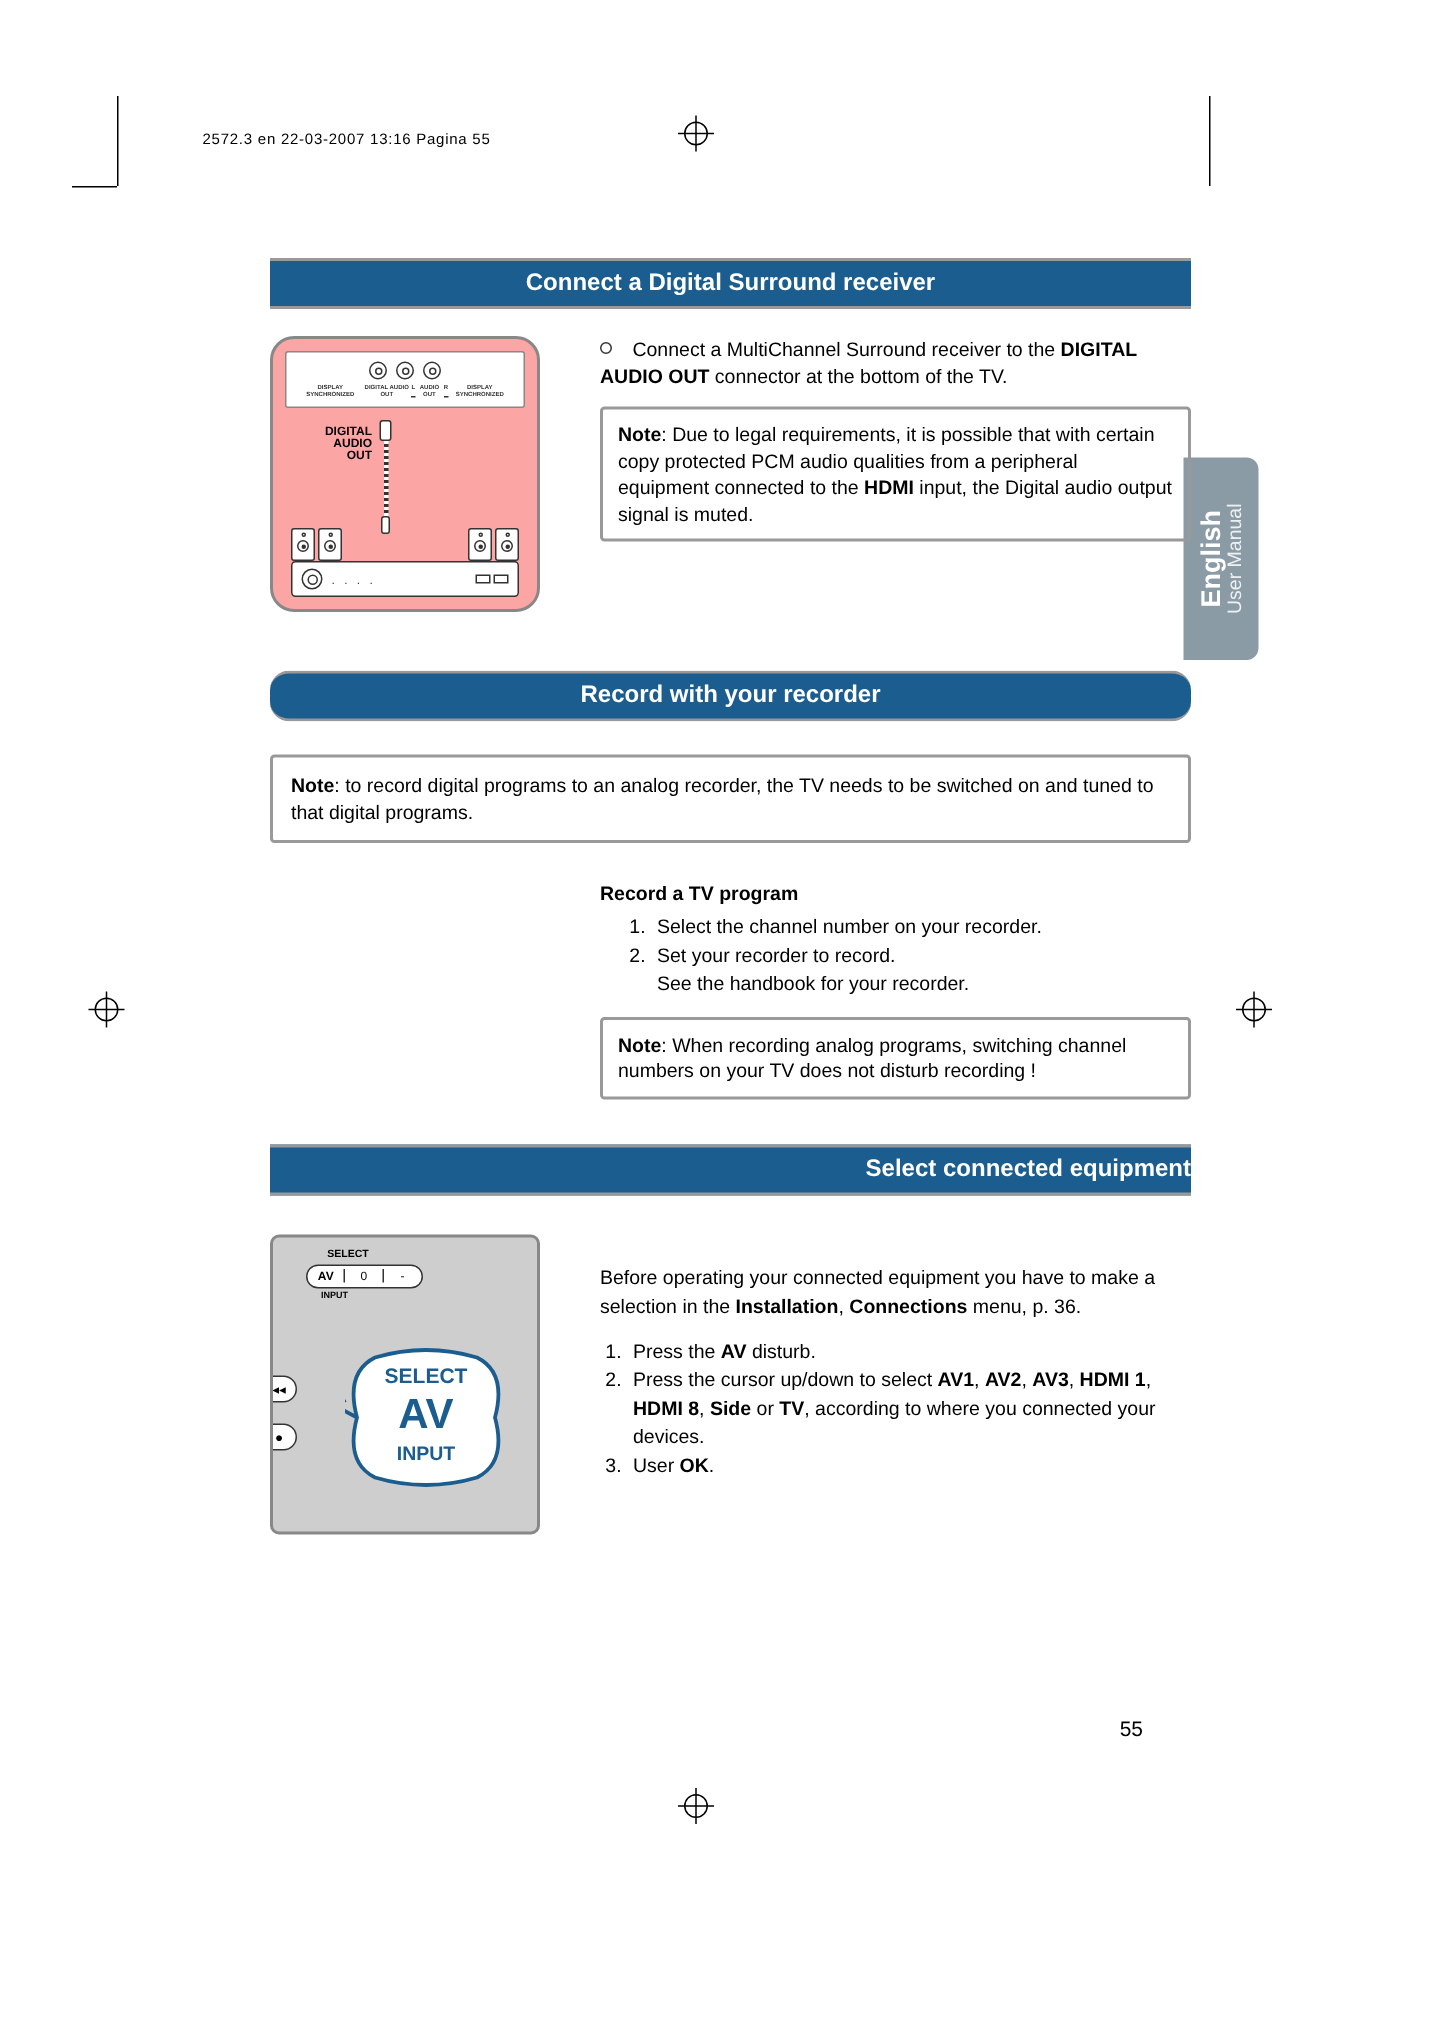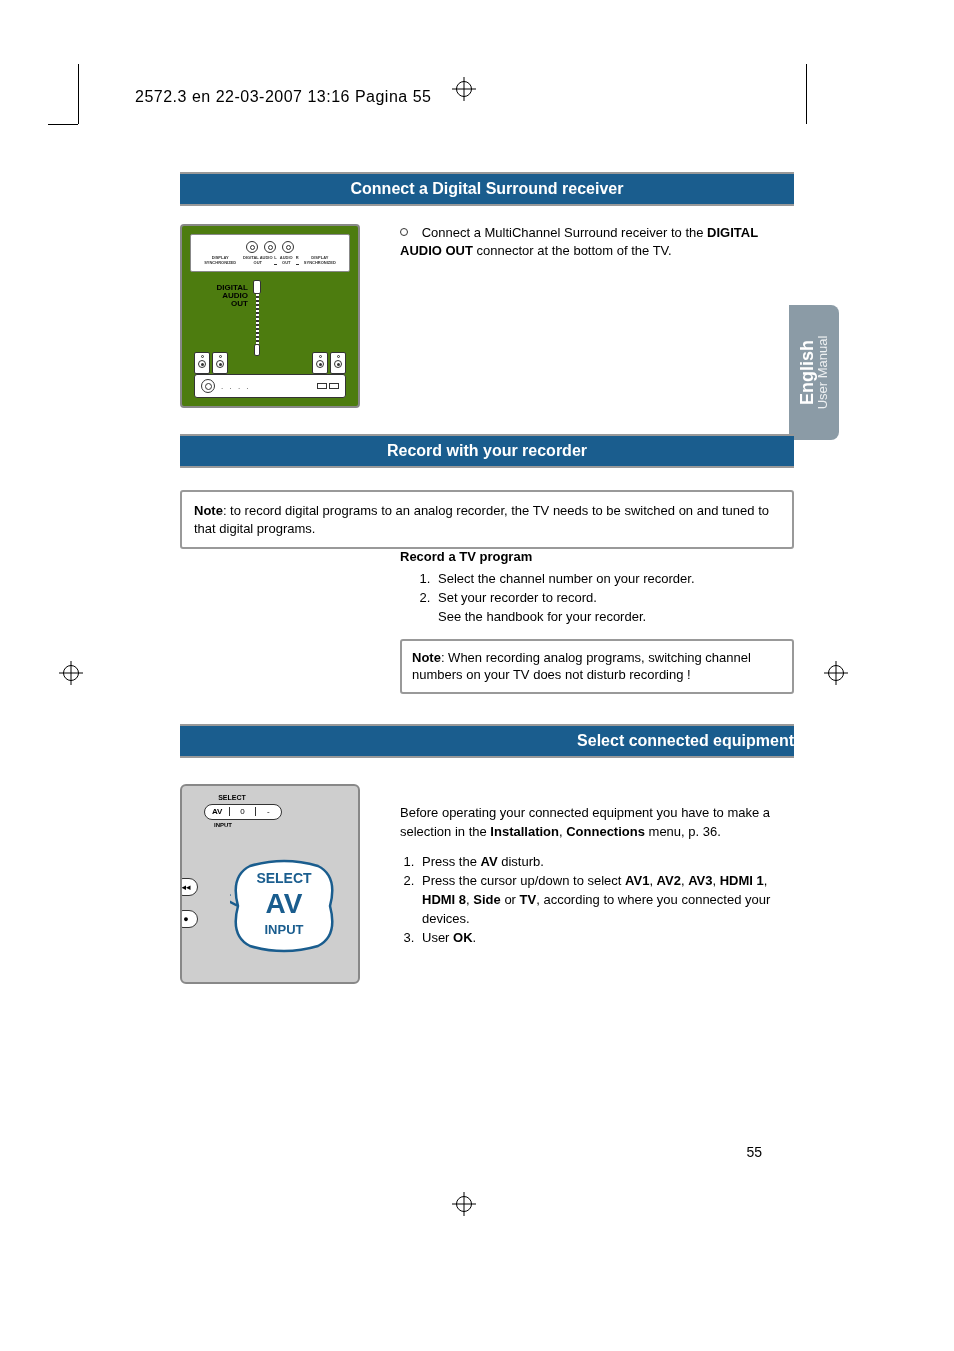--- a/index.html
+++ b/index.html
@@ -10,27 +10,27 @@
   .crop-mark.tl-h { left: 48px; top: 124px; width: 30px; height: 1px; background: #000; }
   .crop-mark.tr-v { left: 806px; top: 64px; width: 1px; height: 60px; background: #000; }
   .crop-target { position: absolute; width: 24px; height: 24px; }
   .crop-target::before { content: ""; position: absolute; left: 50%; top: 0; width: 1px; height: 100%; background: #000; transform: translateX(-50%); }
   .crop-target::after { content: ""; position: absolute; top: 50%; left: 0; height: 1px; width: 100%; background: #000; transform: translateY(-50%); }
   .crop-target .circle { position: absolute; left: 4px; top: 4px; width: 16px; height: 16px; border: 1px solid #000; border-radius: 50%; }
   .target-top { left: 452px; top: 77px; }
   .target-left { left: 59px; top: 661px; }
   .target-right { left: 824px; top: 661px; }
   .target-bottom { left: 452px; top: 1192px; }
-  .header-line { position: absolute; left: 135px; top: 88px; font-size: 16px; letter-spacing: 0.5px; }
+  .header-line { position: absolute; left: 135px; top: 88px; font-size: 10px; letter-spacing: 0.5px; }
   .content { position: absolute; left: 180px; top: 172px; width: 614px; }
   .banner { background: #1a5d8e; color: #fff; text-align: center; padding: 6px 0; font-size: 16px; font-weight: bold; border: 2px solid #999; border-left: none; border-right: none; }
   .section { display: flex; margin-top: 18px; }
   .section .diagram { width: 220px; flex-shrink: 0; }
   .section .text { flex: 1; }
-  .diagram-box { border: 2px solid #888; border-radius: 4px; background: #4d7c0f; width: 180px; padding: 8px; }
+  .diagram-box { border: 2px solid #888; border-radius: 16px; background: #fca5a5; width: 180px; padding: 8px; }
   .diag1-panel { background: #fff; border: 1px solid #888; border-radius: 2px; padding: 6px; margin-bottom: 6px; font-size: 5px; text-align: center; position: relative; }
   .diag1-jacks { display: flex; justify-content: center; gap: 6px; margin-bottom: 2px; }
   .jack { width: 12px; height: 12px; border: 1.5px solid #333; border-radius: 50%; background: #fff; display: flex; align-items: center; justify-content: center; }
   .jack .inner { width: 5px; height: 5px; border: 1px solid #333; border-radius: 50%; }
   .diag1-labels-row { display: flex; justify-content: space-between; font-size: 4px; font-weight: bold; color: #333; padding: 0 2px; }
   .diag1-body { position: relative; height: 120px; }
   .dao-label { font-size: 8px; font-weight: bold; text-align: right; line-height: 1; position: absolute; left: 10px; top: 6px; width: 48px; }
   .coax { position: absolute; left: 62px; top: 2px; width: 10px; height: 80px; }
   .coax .plug-top { width: 8px; height: 14px; border: 1.5px solid #333; border-radius: 2px; margin: 0 auto; background: #fff; }
   .coax .cable { width: 3px; height: 50px; background: repeating-linear-gradient(0deg, #fff, #fff 2px, #333 2px, #333 4px); margin: 0 auto; }
@@ -44,23 +44,23 @@
   .spk .cone .c2 { width: 3px; height: 3px; border-radius: 50%; background: #333; }
   .receiver { position: absolute; bottom: 0; left: 4px; right: 4px; height: 24px; border: 1.5px solid #333; border-radius: 3px; background: #fff; display: flex; align-items: center; padding: 0 6px; gap: 6px; }
   .receiver .knob { width: 14px; height: 14px; border: 1.5px solid #333; border-radius: 50%; display: flex; align-items: center; justify-content: center; }
   .receiver .knob::after { content: ""; width: 5px; height: 5px; border-radius: 50%; border: 1px solid #333; }
   .receiver .dots { font-size: 8px; letter-spacing: 2px; color: #333; }
   .receiver .slots { margin-left: auto; display: flex; gap: 2px; }
   .receiver .slot { width: 10px; height: 6px; border: 1px solid #333; }
   .bullet-circle { display: inline-block; width: 8px; height: 8px; border: 1.5px solid #333; border-radius: 50%; margin-right: 10px; vertical-align: 1px; }
   .para { line-height: 1.35; }
   .note-box { border: 2px solid #999; border-radius: 3px; padding: 8px 10px; margin-top: 12px; line-height: 1.35; }
-  .banner-2 { margin-top: 26px; }
+  .banner-2 { margin-top: 39px; border-radius: 13px; }
   .note-full { border: 2px solid #999; border-radius: 3px; padding: 10px 12px; margin-top: 22px; line-height: 1.35; }
-  .heading-small { font-weight: bold; margin-bottom: 6px; }
+  .heading-small { font-weight: bold; margin-top: 26px; margin-bottom: 6px; }
   .ol-indent { margin-left: 20px; padding-left: 14px; line-height: 1.45; }
   .ol-indent li { padding-left: 4px; }
   .indent-text { margin-left: 20px; line-height: 1.45; }
   .banner-3 { margin-top: 30px; text-align: right; }
   .section3 { display: flex; margin-top: 26px; align-items: flex-start; }
   .diag2 { width: 220px; flex-shrink: 0; }
   .remote-box { border: 2px solid #888; border-radius: 6px; background: #cecece; width: 180px; height: 200px; position: relative; overflow: hidden; }
   .remote-select-small { position: absolute; left: 30px; top: 8px; font-size: 7px; font-weight: bold; text-align: center; width: 40px; }
   .remote-av-pill { position: absolute; left: 22px; top: 18px; width: 78px; height: 16px; border: 1.5px solid #333; border-radius: 8px; background: #fff; display: flex; align-items: center; }
   .remote-av-pill .av-seg { width: 26px; text-align: center; font-size: 8px; font-weight: bold; border-right: 1px solid #333; }
@@ -187,20 +187,23 @@
                 </div>
             </div>
           </div>
         </div>
       </div>
       <div class="text">
         <p class="para">
           <span class="bullet-circle"></span>
           <span>Connect a MultiChannel Surround receiver to the </span><b class="inline">DIGITAL AUDIO OUT</b><span> connector at the bottom of the TV.</span>
         </p>
+        <div class="note-box">
+          <b class="inline">Note</b><span>: Due to legal requirements, it is possible that with certain copy protected PCM audio qualities from a peripheral equipment connected to the </span><b class="inline">HDMI</b><span> input, the Digital audio output signal is muted.</span>
+        </div>
       </div>
     </div>
 
     <div class="banner banner-2">Record with your recorder</div>
 
     <div class="note-full">
       <b class="inline">Note</b><span>: to record digital programs to an analog recorder, the TV needs to be switched on and tuned to that digital programs.</span>
     </div>
 
     <div style="margin-left:220px;">

